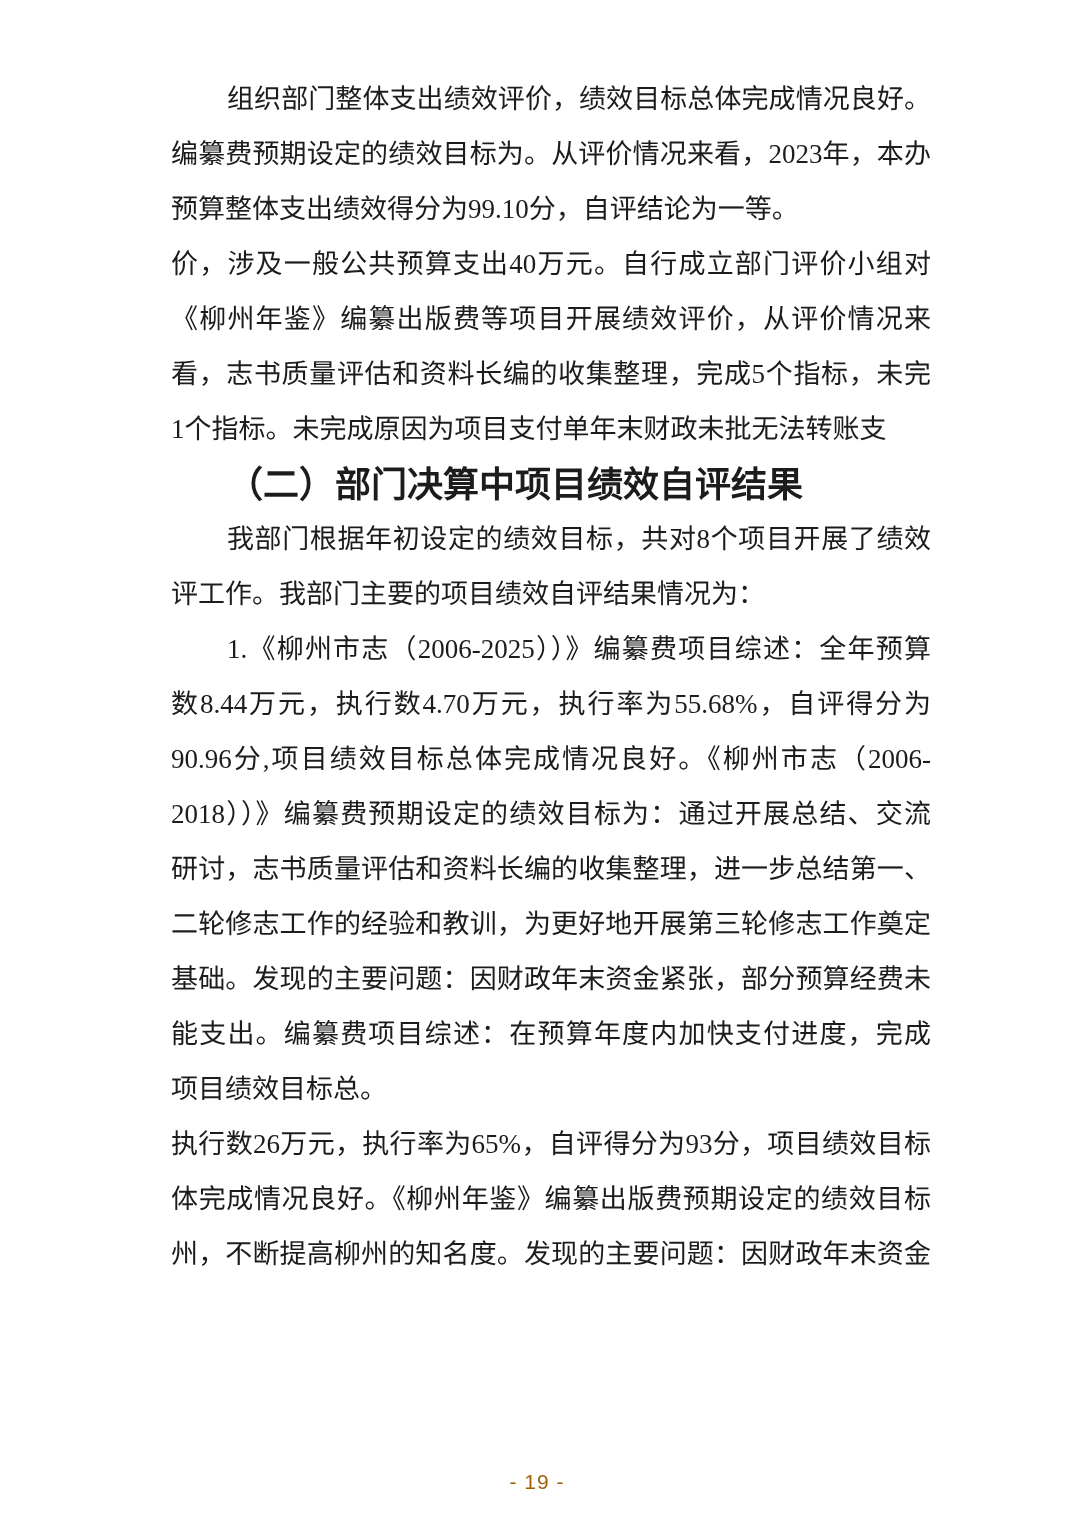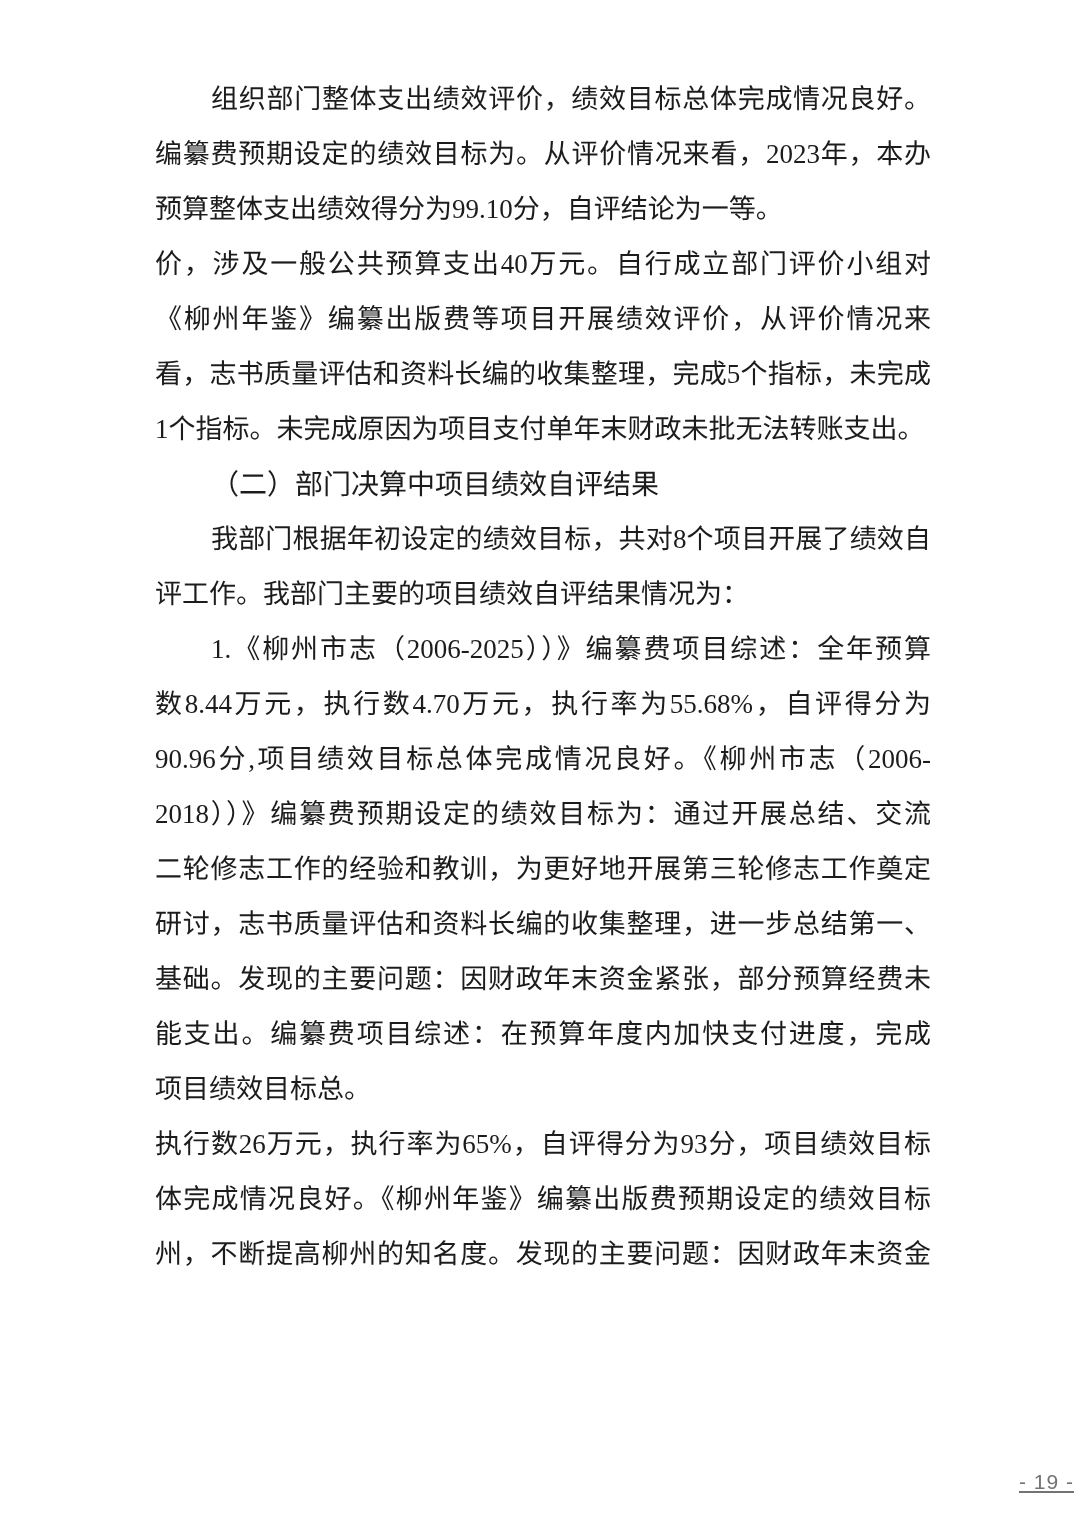--- a/index.html
+++ b/index.html
@@ -23,46 +23,46 @@
     width: 776px;
   }
   .line {
     height: 55px;
     line-height: 55px;
     font-size: 27px;
     white-space: normal;
     overflow: hidden;
     text-align: left;
     letter-spacing: 0;
+    margin-left: 16px;
   }
   
   .fill {
     text-align: justify;
     text-align-last: justify;
   }
   
   .indent {
     text-indent: 56px;
   }
   .heading {
     font-family: "Liberation Sans", "DejaVu Sans", sans-serif;
-    font-weight: normal;
-    font-size: 28px;
+    font-weight: bold;
+    font-size: 36px;
   }
   .footer {
     position: absolute;
     left: 0;
     top: 1470px;
     width: 100%;
-    text-align: right;
+    text-align: center;
     font-family: "Liberation Sans", "DejaVu Sans", sans-serif;
     font-size: 21px;
-    color: #737373;
+    color: #a16207;
     letter-spacing: 1px;
-    text-decoration: underline;
   }
 </style>
 </head>
 <body>
 
 <div class="page">
   <div class="body-column">
 
     <div>
       <div class="line fill indent">组织部门整体支出绩效评价，绩效目标总体完成情况良好。</div>
@@ -84,22 +84,22 @@
     <div>
       <div class="line fill indent">我部门根据年初设定的绩效目标，共对8个项目开展了绩效自</div>
       <div class="line">评工作。我部门主要的项目绩效自评结果情况为：</div>
     </div>
 
     <div>
       <div class="line fill indent">1.《柳州市志（2006-2025））》编纂费项目综述：全年预算</div>
       <div class="line fill">数8.44万元，执行数4.70万元，执行率为55.68%，自评得分为</div>
       <div class="line fill">90.96分,项目绩效目标总体完成情况良好。《柳州市志（2006-</div>
       <div class="line fill">2018））》编纂费预期设定的绩效目标为：通过开展总结、交流</div>
+      <div class="line fill">研讨，志书质量评估和资料长编的收集整理，进一步总结第一、</div>
       <div class="line fill">二轮修志工作的经验和教训，为更好地开展第三轮修志工作奠定</div>
-      <div class="line fill">研讨，志书质量评估和资料长编的收集整理，进一步总结第一、</div>
       <div class="line fill">基础。发现的主要问题：因财政年末资金紧张，部分预算经费未</div>
       <div class="line fill">能支出。编纂费项目综述：在预算年度内加快支付进度，完成</div>
       <div class="line">项目绩效目标总。</div>
     </div>
 
     <div>
       <div class="line fill">执行数26万元，执行率为65%，自评得分为93分，项目绩效目标总</div>
       <div class="line fill">体完成情况良好。《柳州年鉴》编纂出版费预期设定的绩效目标</div>
       <div class="line fill">州，不断提高柳州的知名度。发现的主要问题：因财政年末资金</div>
     </div>

